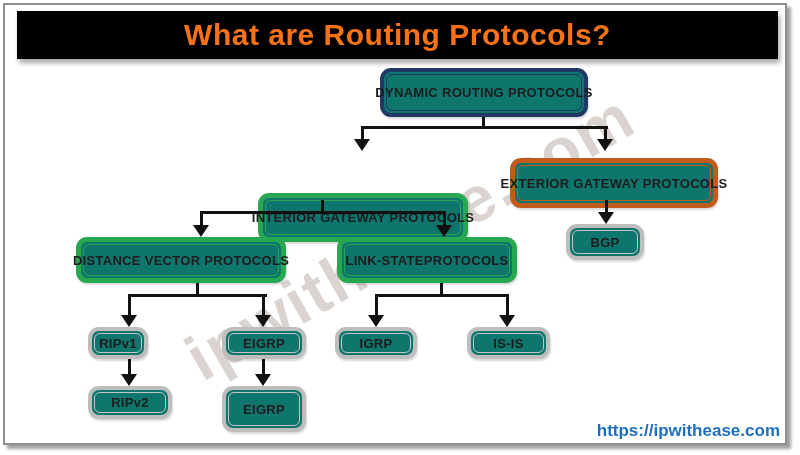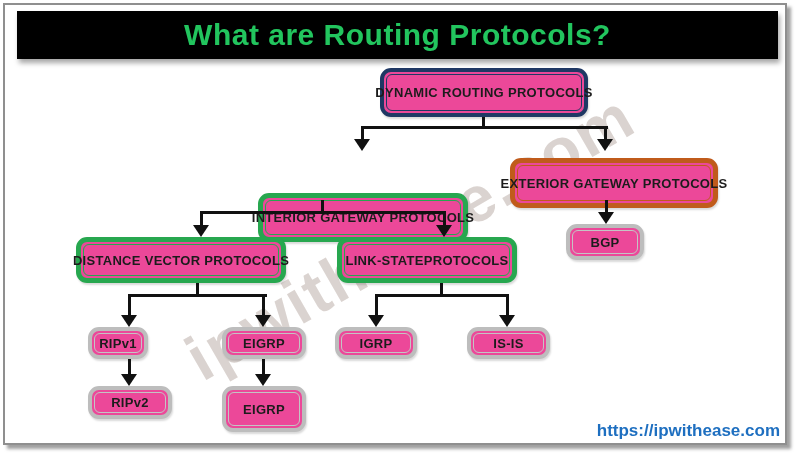--- a/index.html
+++ b/index.html
@@ -7,32 +7,32 @@
     width:800px;height:455px;position:relative;overflow:hidden;
     font-family:"Liberation Sans", sans-serif;
   }
   .slide{
     position:absolute;left:3px;top:3px;width:784px;height:442px;
     background:#fff;border:2px solid #8f8f8f;box-sizing:border-box;
     box-shadow:4px 4px 3px rgba(110,110,110,0.65);
   }
   .title-bar{
     position:absolute;left:17px;top:11px;width:761px;height:48px;
-    background:#000;color:#22c55e;display:flex;align-items:center;justify-content:center;
+    background:#000;color:#f97316;display:flex;align-items:center;justify-content:center;
     font-size:30px;font-weight:bold;letter-spacing:0.5px;
     box-shadow:2px 4px 5px rgba(0,0,0,0.35);z-index:3;
   }
   .watermark{
     position:absolute;left:100px;top:200px;width:620px;text-align:center;
     transform:rotate(-30deg);font-size:64px;font-weight:bold;
     color:#b7a9a2;opacity:0.5;z-index:1;letter-spacing:2px;white-space:nowrap;
     pointer-events:none;
   }
   .node{
-    position:absolute;background:#ec4899;box-sizing:border-box;
+    position:absolute;background:#0f766e;box-sizing:border-box;
     border-radius:11px;padding:2px;z-index:2;
     box-shadow:1px 2px 2px rgba(0,0,0,0.15);
   }
   .node .inner{
     height:100%;box-sizing:border-box;border-radius:6px;
     display:flex;align-items:center;justify-content:center;
     font-weight:bold;font-size:13px;color:#1c1c1c;letter-spacing:0.3px;
     text-align:center;white-space:nowrap;
   }
   .navy{border:4px solid #1F3864;}   .navy .inner{border:1.5px solid #1F3864;}

